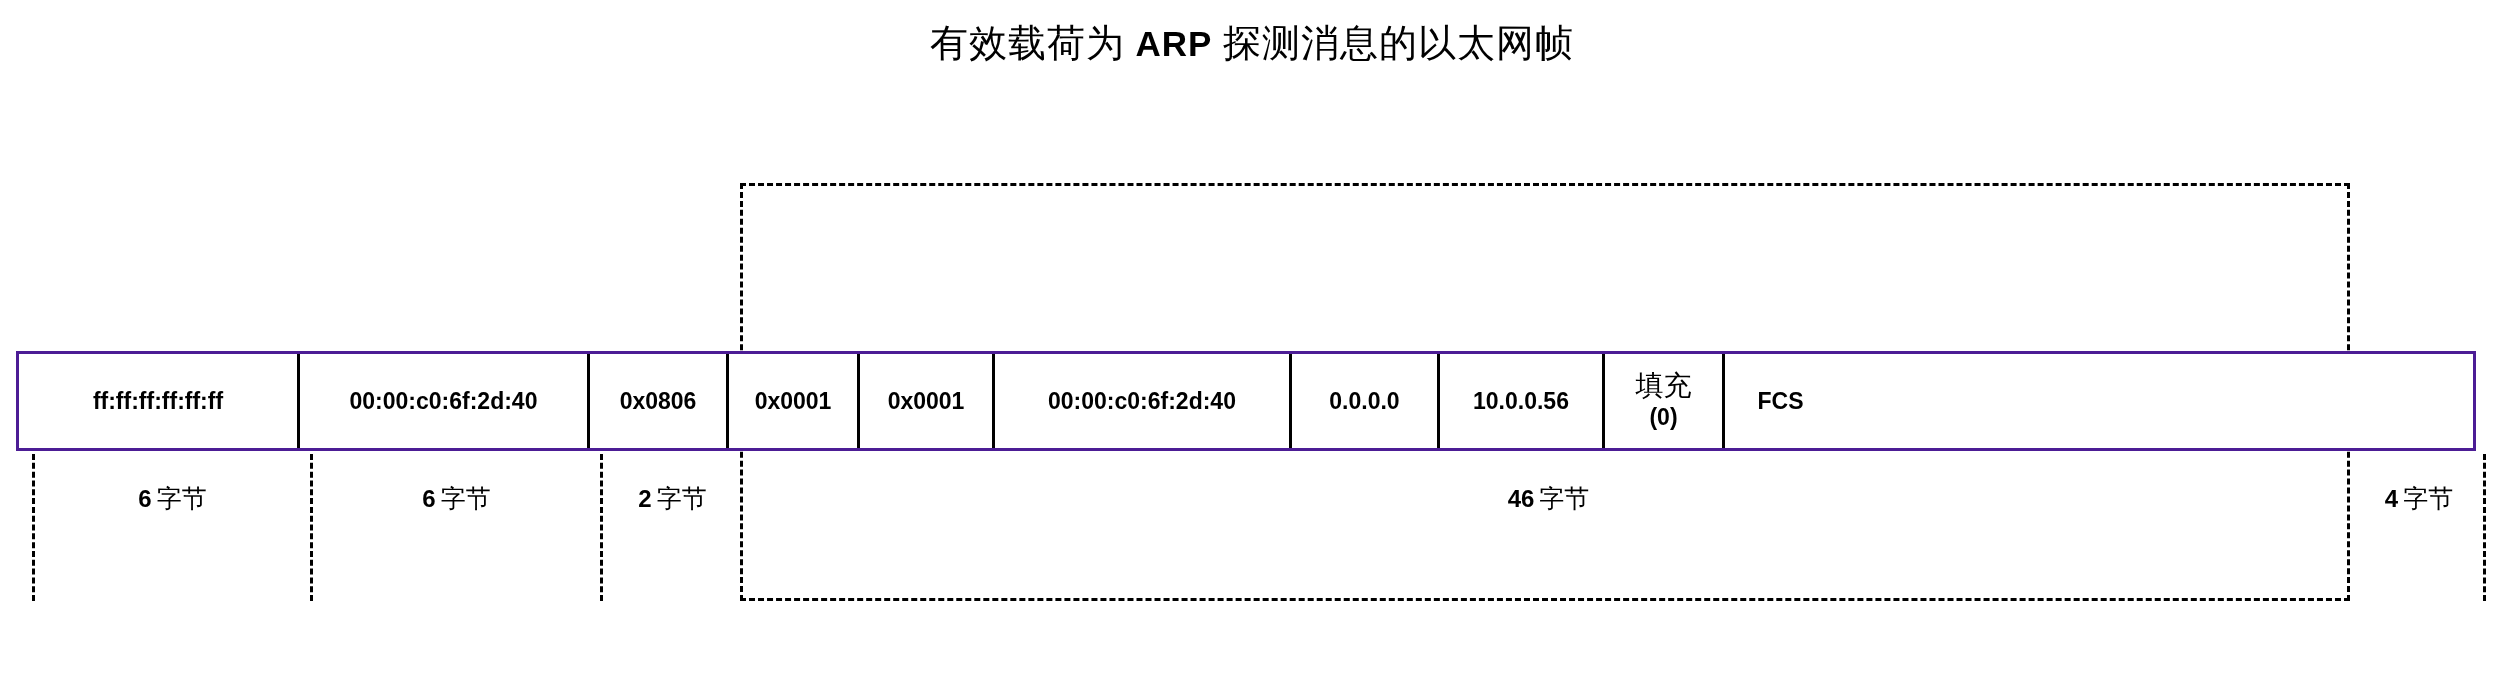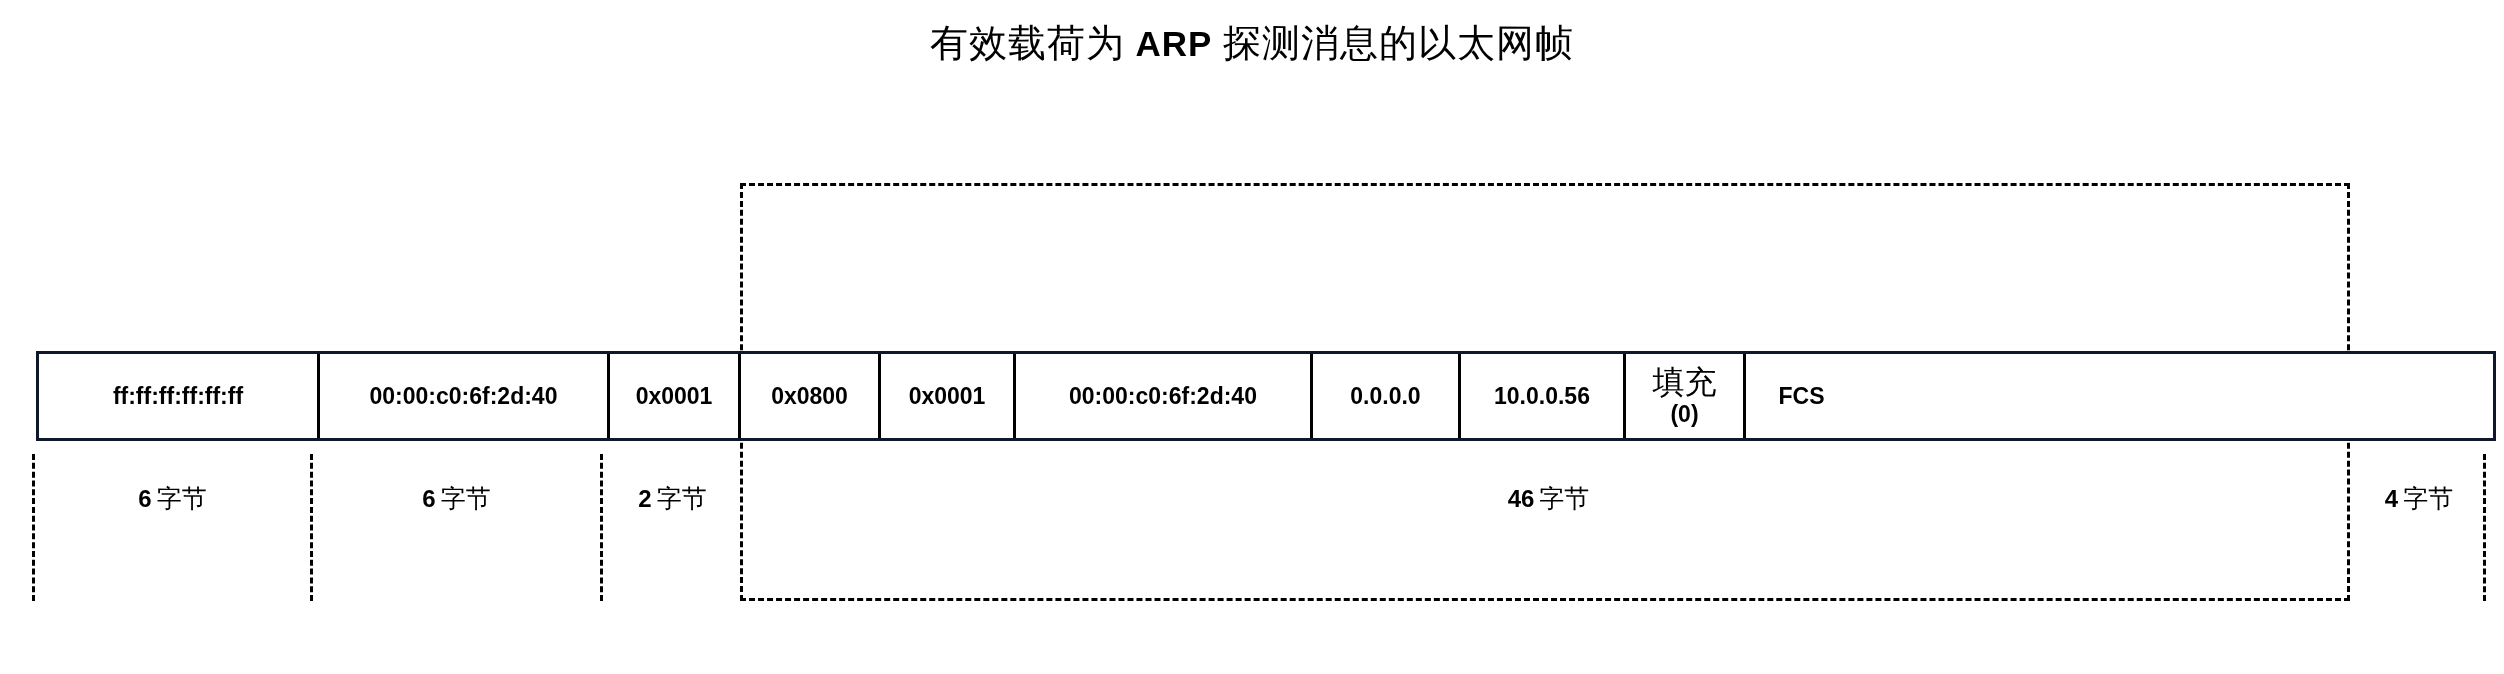--- a/index.html
+++ b/index.html
@@ -65,47 +65,47 @@
   }
   .payload-label .latin {
     font-family: "Liberation Sans", "DejaVu Sans", sans-serif;
     font-weight: bold;
     font-size: 24px;
   }
 
   
   .frame-row {
     position: absolute;
-    left: 36px;
+    left: 16px;
     top: 351px;
-    height: 90px;
+    height: 100px;
     width: 2460px;
-    border: 3px solid #0f172a;
+    border: 3px solid #4c1d95;
     box-sizing: border-box;
     display: flex;
     background: #ffffff;
   }
   .cell {
     border-right: 3px solid #000000;
     box-sizing: border-box;
     display: flex;
     align-items: center;
     justify-content: center;
     text-align: center;
     font-size: 23px;
     font-weight: bold;
     line-height: 1.25;
     white-space: nowrap;
     background: #ffffff;
   }
   .cell:last-child { border-right: none; }
   .cell .cjk {
-    font-family: Liberation Serif, serif;
+    font-family: Liberation Mono, monospace;
     font-weight: normal;
-    font-size: 32px;
+    font-size: 28px;
   }
   .cell .stack {
     display: flex;
     flex-direction: column;
     align-items: center;
     justify-content: center;
     line-height: 1.15;
   }
 
   
@@ -149,25 +149,25 @@
 
   <div class="payload-box"></div>
 
   <div class="frame-row">
     <div class="cell" style="width:281px">
       <span>ff:ff:ff:ff:ff:ff</span>
     </div>
     <div class="cell" style="width:290px">
       <span>00:00:c0:6f:2d:40</span>
     </div>
+    <div class="cell" style="width:139px">
+      <span>0x0806</span>
+    </div>
     <div class="cell" style="width:131px">
       <span>0x0001</span>
-    </div>
-    <div class="cell" style="width:140px">
-      <span>0x0800</span>
     </div>
     <div class="cell" style="width:135px">
       <span>0x0001</span>
     </div>
     <div class="cell" style="width:297px">
       <span>00:00:c0:6f:2d:40</span>
     </div>
     <div class="cell" style="width:148px">
       <span>0.0.0.0</span>
     </div>

